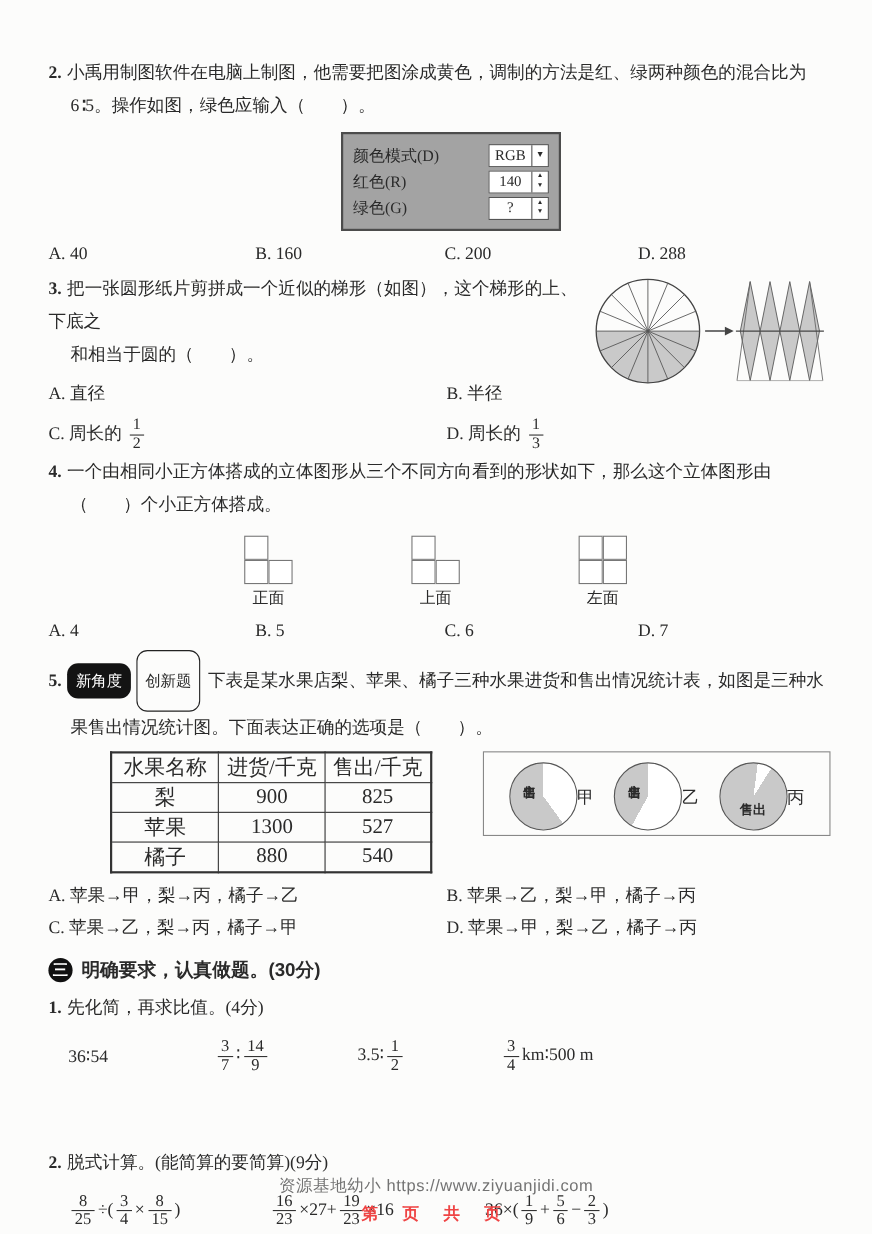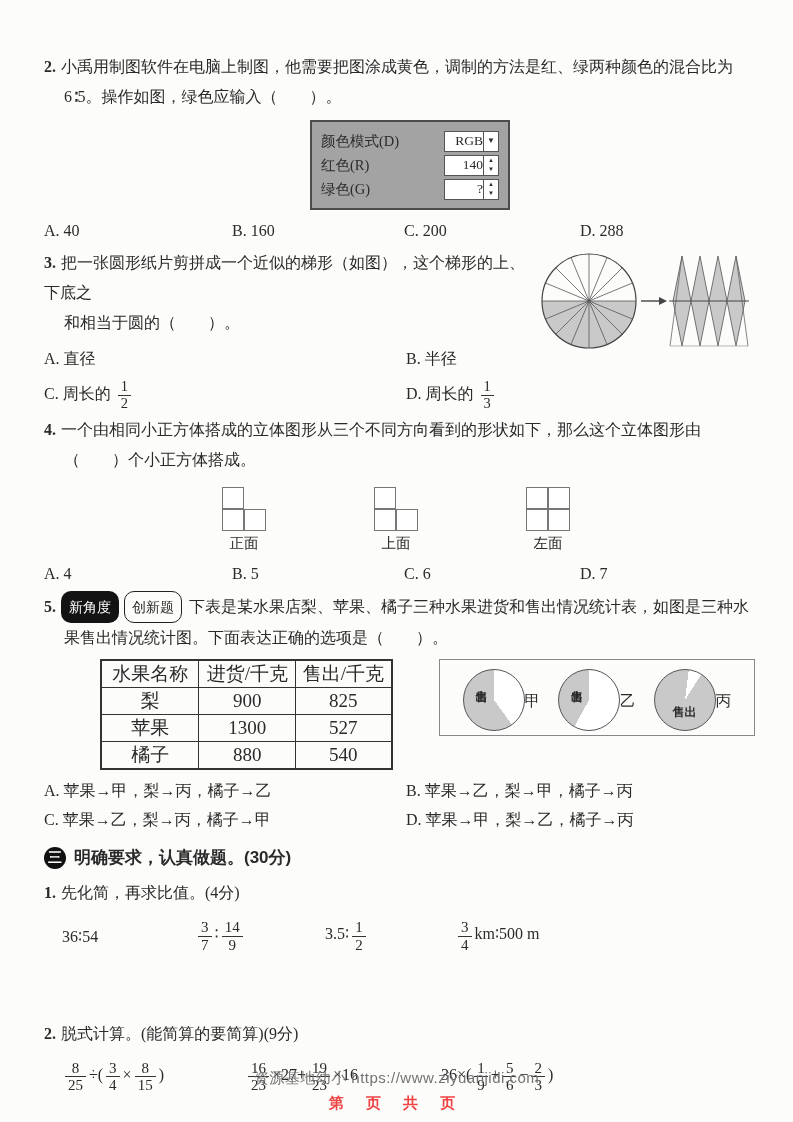--- a/index.html
+++ b/index.html
@@ -10,21 +10,21 @@
   .qblock{margin-bottom:4px;}
   .qline{line-height:30px;}
   .qnum{font-weight:bold;margin-right:5px;}
   .indent{padding-left:20px;}
 
   
   .dialog{width:178px;border:2px solid #4c4c4c;background:#a3a3a3;
           margin:8px 0 4px 266px;padding:7px 9px;}
   .drow{display:flex;align-items:center;justify-content:space-between;height:24px;font-size:14.5px;}
   .dctrl{display:flex;align-items:stretch;border:1px solid #555;height:19px;background:#fff;}
-  .dval{width:38px;text-align:right;font-size:13.5px;line-height:18px;}
+  .dval{width:38px;text-align:center;font-size:13.5px;line-height:18px;}
   .dbtn{width:14px;border-left:1px solid #555;font-size:8px;line-height:18px;text-align:center;}
   .spincol{display:flex;flex-direction:column;width:14px;border-left:1px solid #555;}
   .spincol span{font-size:6px;line-height:9px;text-align:center;display:block;}
 
   
   .optrow{display:flex;line-height:27px;margin-top:7px;}
   .o1{width:188px;}.o2{width:172px;}.o3{width:176px;}.o4{flex:1;}
   .oc1{width:362px;}.oc2{flex:1;}
 
   
@@ -40,21 +40,21 @@
   .viewblock{display:flex;flex-direction:column;align-items:center;width:100px;margin-right:52px;}
   .lshape{display:grid;grid-template-columns:22px 22px;grid-template-rows:22px 22px;}
   .grid2{display:grid;grid-template-columns:22px 22px;grid-template-rows:22px 22px;}
   .sq{width:22px;height:22px;border:1px solid #777;box-sizing:border-box;background:#fff;}
   .viewlabel{margin-top:3px;font-size:14.5px;}
 
   
   .badge-dark{display:inline-block;background:#131313;color:#fff;border-radius:10px;
               padding:1px 8px;font-size:14px;margin-right:5px;font-family:"Liberation Sans",sans-serif;}
   .badge-outline{display:inline-block;border:1.5px solid #222;border-radius:10px;
-              padding:0 7px;font-size:14px;margin-right:7px;font-family:"Liberation Sans",sans-serif;}
+              padding:12px 7px;font-size:14px;margin-right:7px;font-family:"Liberation Sans",sans-serif;}
 
   
   .q5row{display:flex;align-items:flex-start;margin:6px 0 6px 56px;}
   table.fruit{border-collapse:collapse;border:2px solid #333;}
   table.fruit td{border:1px solid #333;text-align:center;font-size:19px;
                  height:24px;padding:0 4px;}
   .cw1{width:100px;}.cw2{width:96px;}.cw3{width:96px;}
   .piebox{border:1px solid #888;margin-left:46px;padding:9px 14px 4px;display:flex;}
   .pieblock{display:flex;flex-direction:row;align-items:center;margin:0 9px;}
   .pie{width:62px;height:62px;border-radius:50%;border:1px solid #555;position:relative;box-sizing:border-box;}

